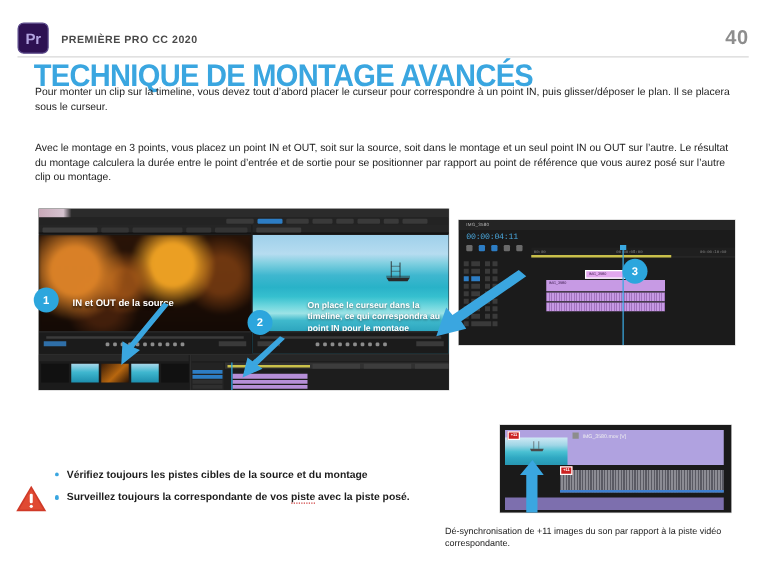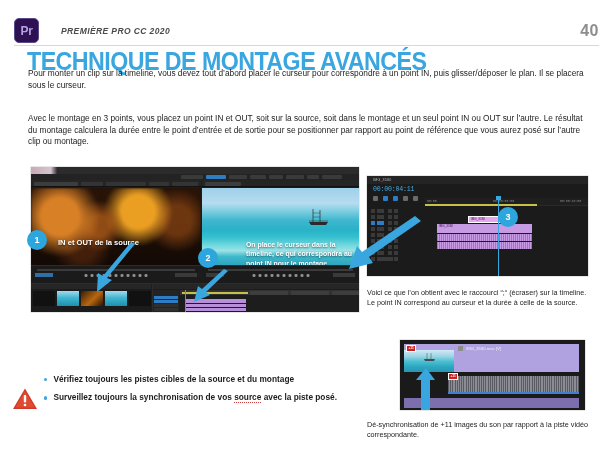--- a/index.html
+++ b/index.html
@@ -27,27 +27,26 @@
     background: #2d1152;
     border: 1.5px solid #5b4a8a;
     border-radius: 5px;
     display: flex; align-items: center; justify-content: center;
     color: #b3a3e0;
     font-size: 12px; font-weight: bold;
     letter-spacing: -0.3px;
     flex: none;
   }
   .header-title {
-    margin-left: 22px;
+    margin-left: 10px;
     font-size: 8.5px;
     font-weight: bold;
     letter-spacing: 0.4px;
     color: #4a4a4a;
     font-family: "Liberation Sans", sans-serif;
-    font-style: italic;
   }
   .page-num {
     margin-left: auto;
     font-size: 16px;
     font-weight: bold;
     color: #8d8d8d;
     letter-spacing: 0.5px;
   }
 
   
@@ -278,21 +277,21 @@
 
   
   .caption {
     position: absolute;
     font-size: 7.2px;
     line-height: 10px;
     color: #1c1c1c;
     font-family: "Liberation Sans", sans-serif;
   }
   #cap3 { left: 367px; top: 288px; width: 222px; }
-  #cap4 { left: 367px; top: 420px; width: 222px; }
+  #cap4 { left: 356px; top: 420px; width: 222px; }
 
   
   .warn-icon { position: absolute; left: 12px; top: 387px; width: 26px; height: 24px; }
   .bullets { position: absolute; left: 44px; top: 374px; width: 315px; }
   .bullet-row { display: flex; align-items: flex-start; margin-bottom: 7px; }
   .bullet-dot {
     width: 3.4px; height: 3.4px; border-radius: 50%;
     background: #3aa6e0; margin-top: 4px; margin-right: 6px; flex: none;
   }
   .bullet-text {
@@ -566,36 +565,35 @@
   </svg>
 
   <svg class="arrow" style="left:345px;top:215px;width:80px;height:62px;" viewBox="0 0 80 62">
     <path d="M76 6 L24 42 L28 48 L4 54 L12 31 L17 37 L70 1 Z" fill="#3aa6e0"></path>
   </svg>
 
   <svg class="arrow" style="left:410px;top:366px;width:30px;height:48px;" viewBox="0 0 30 48">
     <path d="M16 2 L6 14 L11 14 L11 44 L20 44 L20 14 L25 14 Z" fill="#3aa6e0"></path>
   </svg>
 
-  <div class="caption" id="cap3">Voici ce que l’on obtient avec le raccourci “;“ (écraser) sur la timeline. Le point IN correspond au curseur et la durée à celle de la source.</div>
   <div class="caption" id="cap4">Dé-synchronisation de +11 images du son par rapport à la piste vidéo correspondante.</div>
 
   <svg class="warn-icon" viewBox="0 0 26 24">
     <path d="M13 1.5 L25 22 L1 22 Z" fill="#d03a28"></path>
     <path d="M13 4 L22.5 20.5 L3.5 20.5 Z" fill="#e04a33"></path>
     <rect x="11.8" y="8" width="2.4" height="7.5" rx="1" fill="#ffffff"></rect>
     <circle cx="13" cy="18" r="1.3" fill="#ffffff"></circle>
   </svg>
 
   <div class="bullets">
     <div class="bullet-row">
       <div class="bullet-dot"></div>
       <div class="bullet-text">Vérifiez toujours les pistes cibles de la source et du montage</div>
     </div>
     <div class="bullet-row">
       <div class="bullet-dot"></div>
       <div class="bullet-text">
-        <span>Surveillez toujours la synchronisation de vos </span><span class="sp">source</span><span> avec la piste posé.</span>
+        <span>Surveillez toujours la correspondante de vos </span><span class="sp">piste</span><span> avec la piste posé.</span>
       </div>
     </div>
   </div>
 
 </div>
 
 </body></html>

